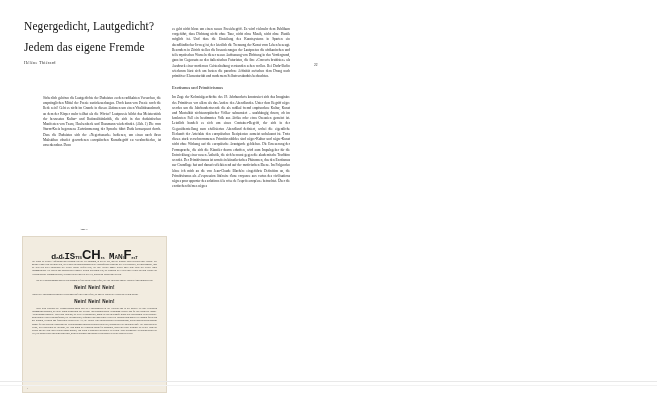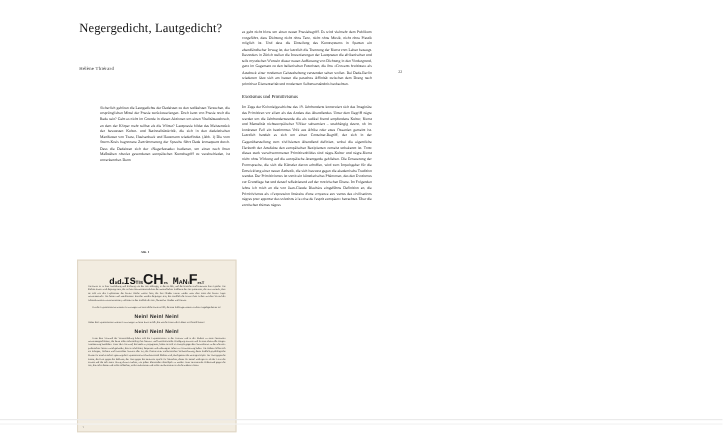--- a/index.html
+++ b/index.html
@@ -6,21 +6,21 @@
   body{
     width:657px;height:400px;overflow:hidden;
     background:#ffffff;
     font-family:"Liberation Serif",serif;
     color:#1a1a1a;
   }
   .spread{position:relative;width:657px;height:400px;background:#fff;}
   .page-shadow{position:absolute;left:0;right:0;bottom:18px;height:1px;background:#e8e8e8;}
   .page-shadow2{position:absolute;left:0;right:0;bottom:14px;height:1px;background:#f2f2f2;}
 
-  .page{position:absolute;top:0;height:400px;background:#fff;margin-left:48px;}
+  .page{position:absolute;top:0;height:400px;background:#fff;}
   .page-left{left:0;width:330px;}
   .page-right{left:330px;width:327px;}
 
   
   .title1{
     position:absolute;left:24px;top:20px;width:190px;
     font-size:11.5px;font-weight:400;letter-spacing:.1px;color:#111;
   }
   .title2{
     position:absolute;left:24px;top:41px;width:190px;
@@ -100,20 +100,21 @@
   }
 </style>
 </head>
 <body>
 
 <div class="spread">
 
   <div class="page page-left">
 
     <div class="title1">Negergedicht, Lautgedicht?</div>
+    <div class="title2">Jedem das eigene Fremde</div>
     <div class="byline">Hélène Thiérard</div>
 
     <div class="col c22a">
       <p>Sicherlich gehören die Lautgedichte der Dadaisten zu den radikalsten Versuchen, die ursprünglichen Mittel der Poesie zurückzuerlangen. Doch kann von Poesie noch die Rede sein? Geht es nicht im Grunde in diesen Aktionen um einen Vitalitätsausbruch, an dem der Körper mehr teilhat als die Wörter? Lautpoesie bildet das Meisterstück der bewussten Kultur- und Rationalitätskritik, die sich in den dadaistischen Manifesten von Tzara, Huelsenbeck und Hausmann wiederfindet. (Abb. 1) Die vom Sturm-Kreis begonnene Zertrümmerung der Sprache führt Dada konsequent durch. Dass die Dadaisten sich der «Negerfassade» bedienen, um einen nach ihren Maßstäben obsolet gewordenen europäischen Kunstbegriff zu verabschieden, ist unverkennbar. Denn</p>
     </div>
 
     <div class="col c22b">
       <p>es geht nicht bloss um einen neuen Poesiebegriff. Es wird vielmehr dem Publikum vorgeführt, dass Dichtung nicht ohne Tanz, nicht ohne Musik, nicht ohne Plastik möglich ist. Und dass die Einteilung des Kunstsystems in Sparten ein abendländischer Irrweg ist, der letztlich die Trennung der Kunst vom Leben bezeugt. Besonders in Zürich stellen die Inszenierungen der Lautpoeten die afrikanischen und teils mystischen Wurzeln dieser neuen Auffassung von Dichtung in den Vordergrund, ganz im Gegensatz zu den italienischen Futuristen, die ihre «Concerts bruitistes» als Ausdruck einer modernen Geisteshaltung verstanden sehen wollen. Bei Dada-Berlin wiederum lässt sich am besten die paradoxe Affinität zwischen dem Drang nach primitiver Elementarität und modernem Selbstverständnis beobachten.</p>
       <div class="subhead">Exotismus und Primitivismus</div>
       <p>Im Zuge der Kolonialgeschichte des 19. Jahrhunderts konstruiert sich das Imaginäre des Primitiven vor allem als das Andere des Abendlandes. Unter dem Begriff nègre werden um die Jahrhundertwende die als radikal fremd empfundene Kultur, Kunst und Mentalität nichteuropäischer Völker subsumiert – unabhängig davon, ob im konkreten Fall ein bestimmtes Volk aus Afrika oder etwa Ozeanien gemeint ist. Letztlich handelt es sich um einen Container-Begriff, der sich in der Gegenüberstellung zum zivilisierten Abendland definiert, wobei die eigentliche Herkunft der Artefakte den europäischen Rezipienten zumeist unbekannt ist. Trotz dieses stark verschwommenen Primitivenbildes sind nègre-Kultur und nègre-Kunst nicht ohne Wirkung auf die europäische Avantgarde geblieben. Die Erneuerung der Formsprache, die sich die Künstler davon erhoffen, wird zum Impulsgeber für die Entwicklung einer neuen Ästhetik, die sich bewusst gegen die akademische Tradition wendet. Der Primitivismus ist somit ein künstlerisches Phänomen, das den Exotismus zur Grundlage hat und darauf reflektierend auf der motivischen Ebene. Im Folgenden lehne ich mich an die von Jean-Claude Blachère eingeführte Definition an, die Primitivismus als «l'expression littéraire d'une croyance aux vertus des civilisations nègres pour apporter des solutions à la crise de l'esprit européen» betrachtet. Über die exotischen thèmes nègres</p>

